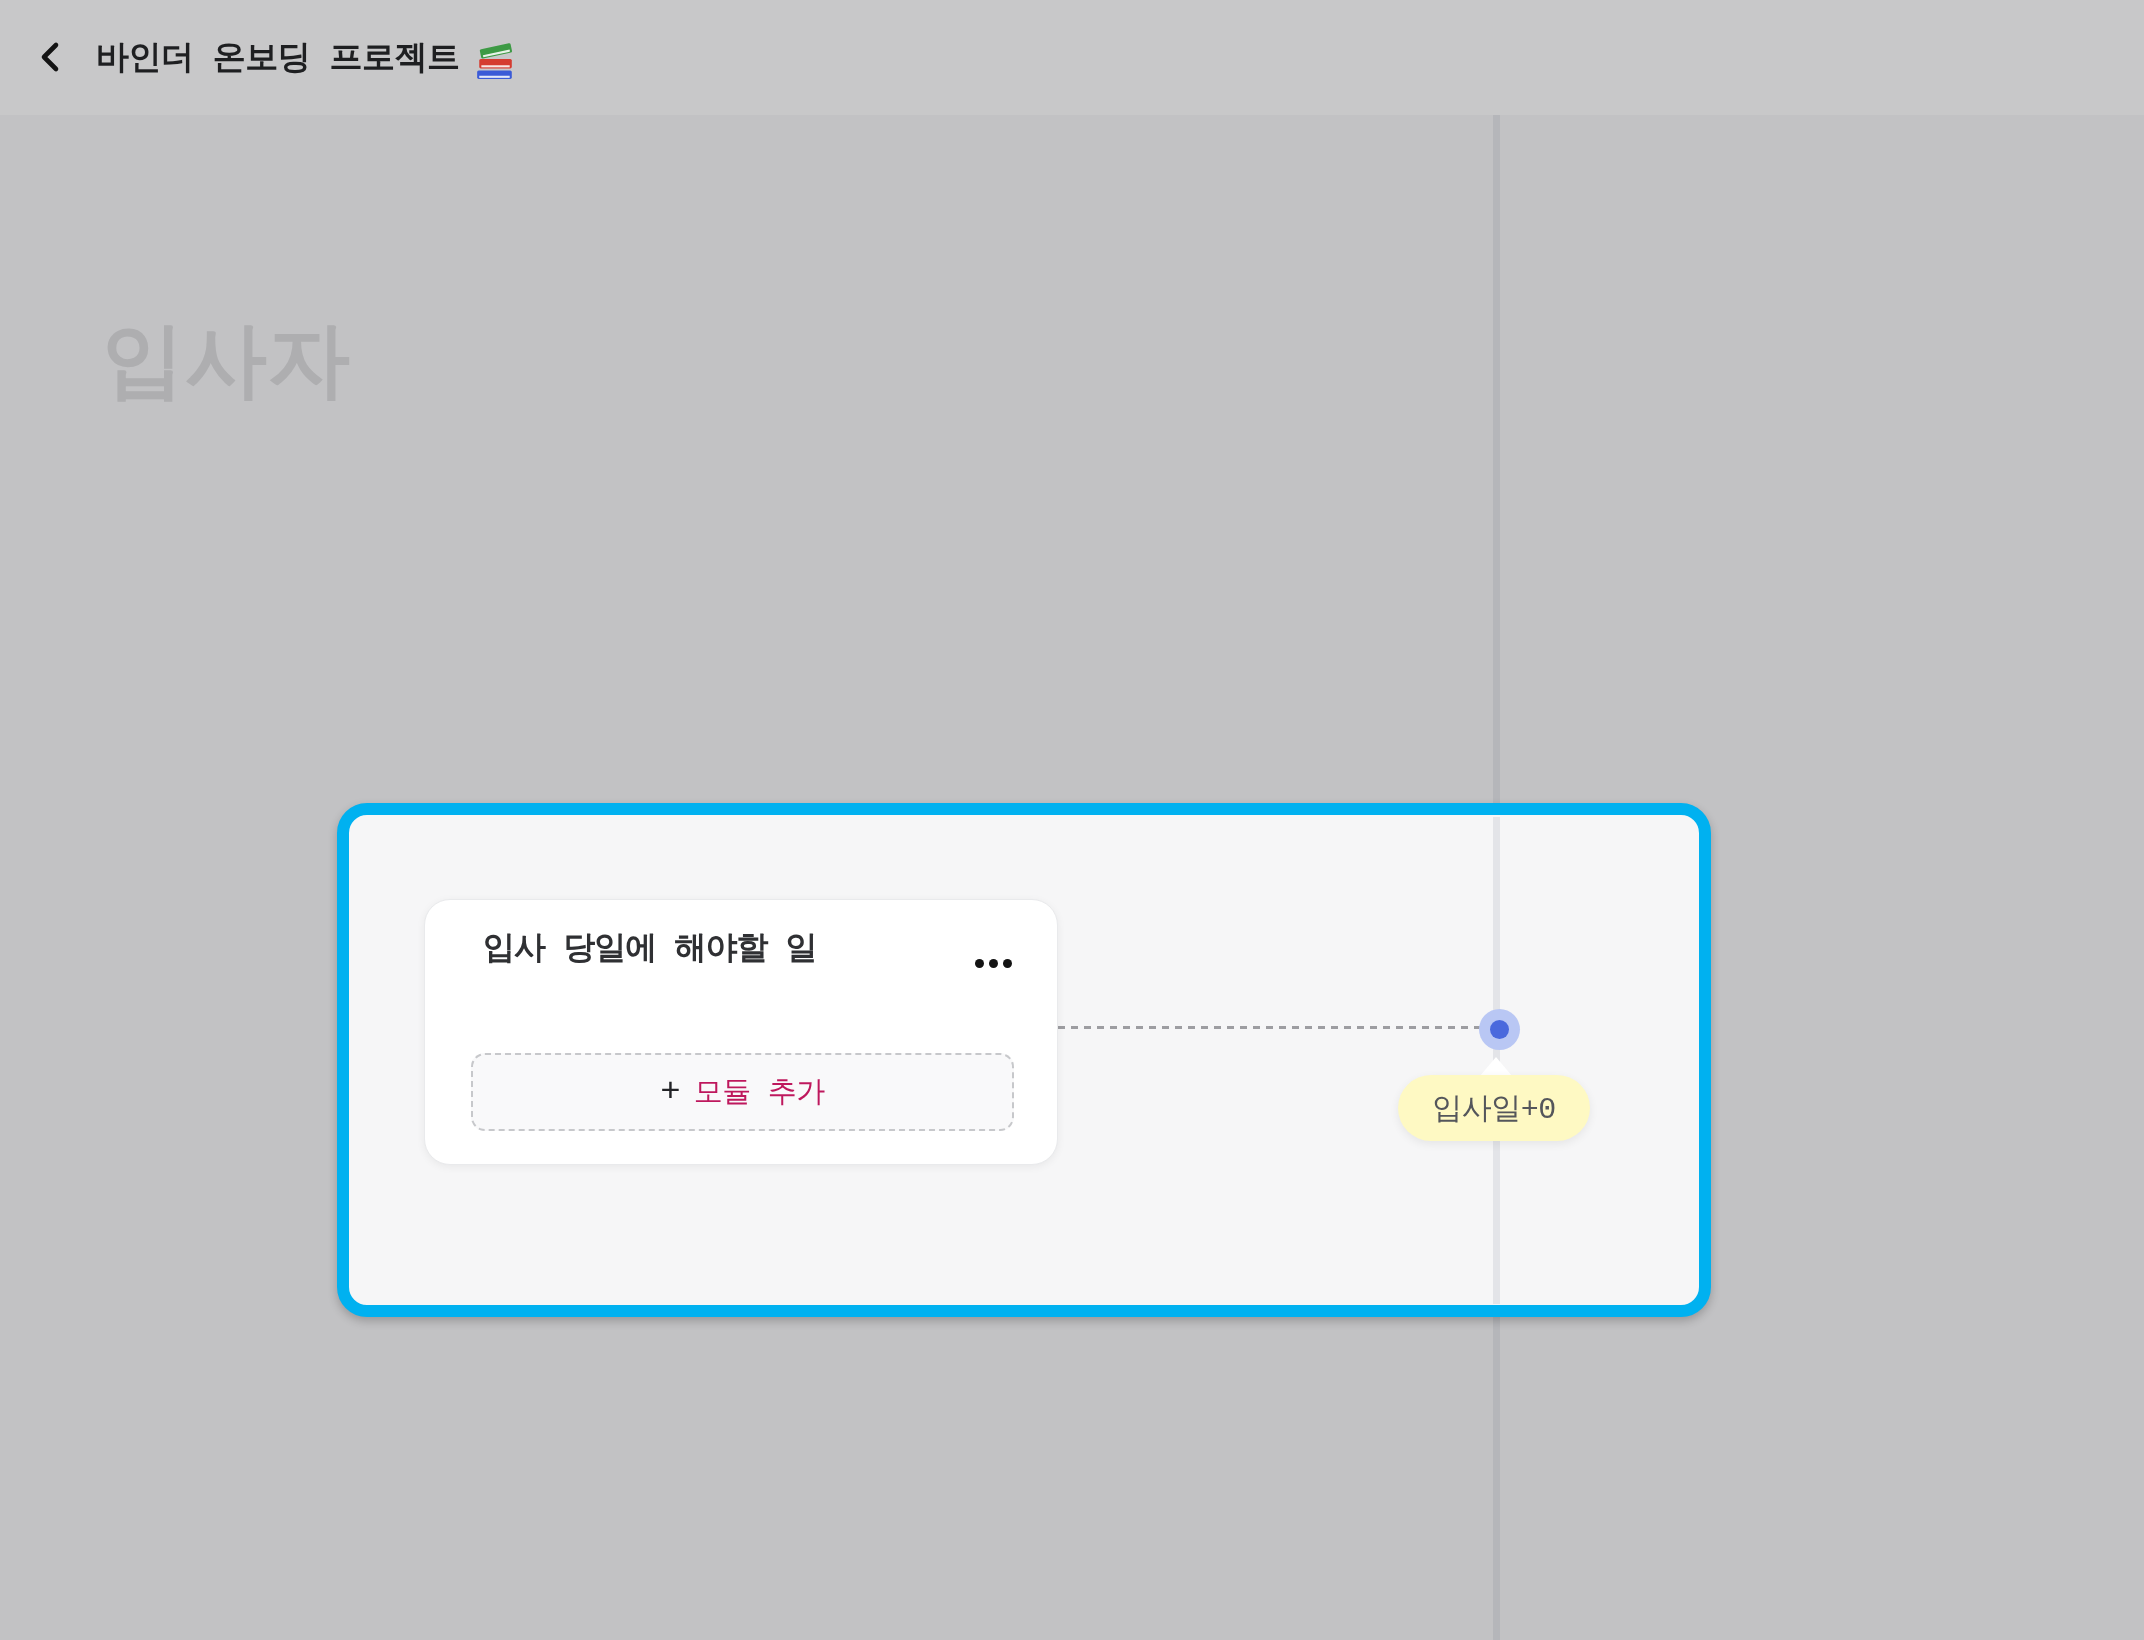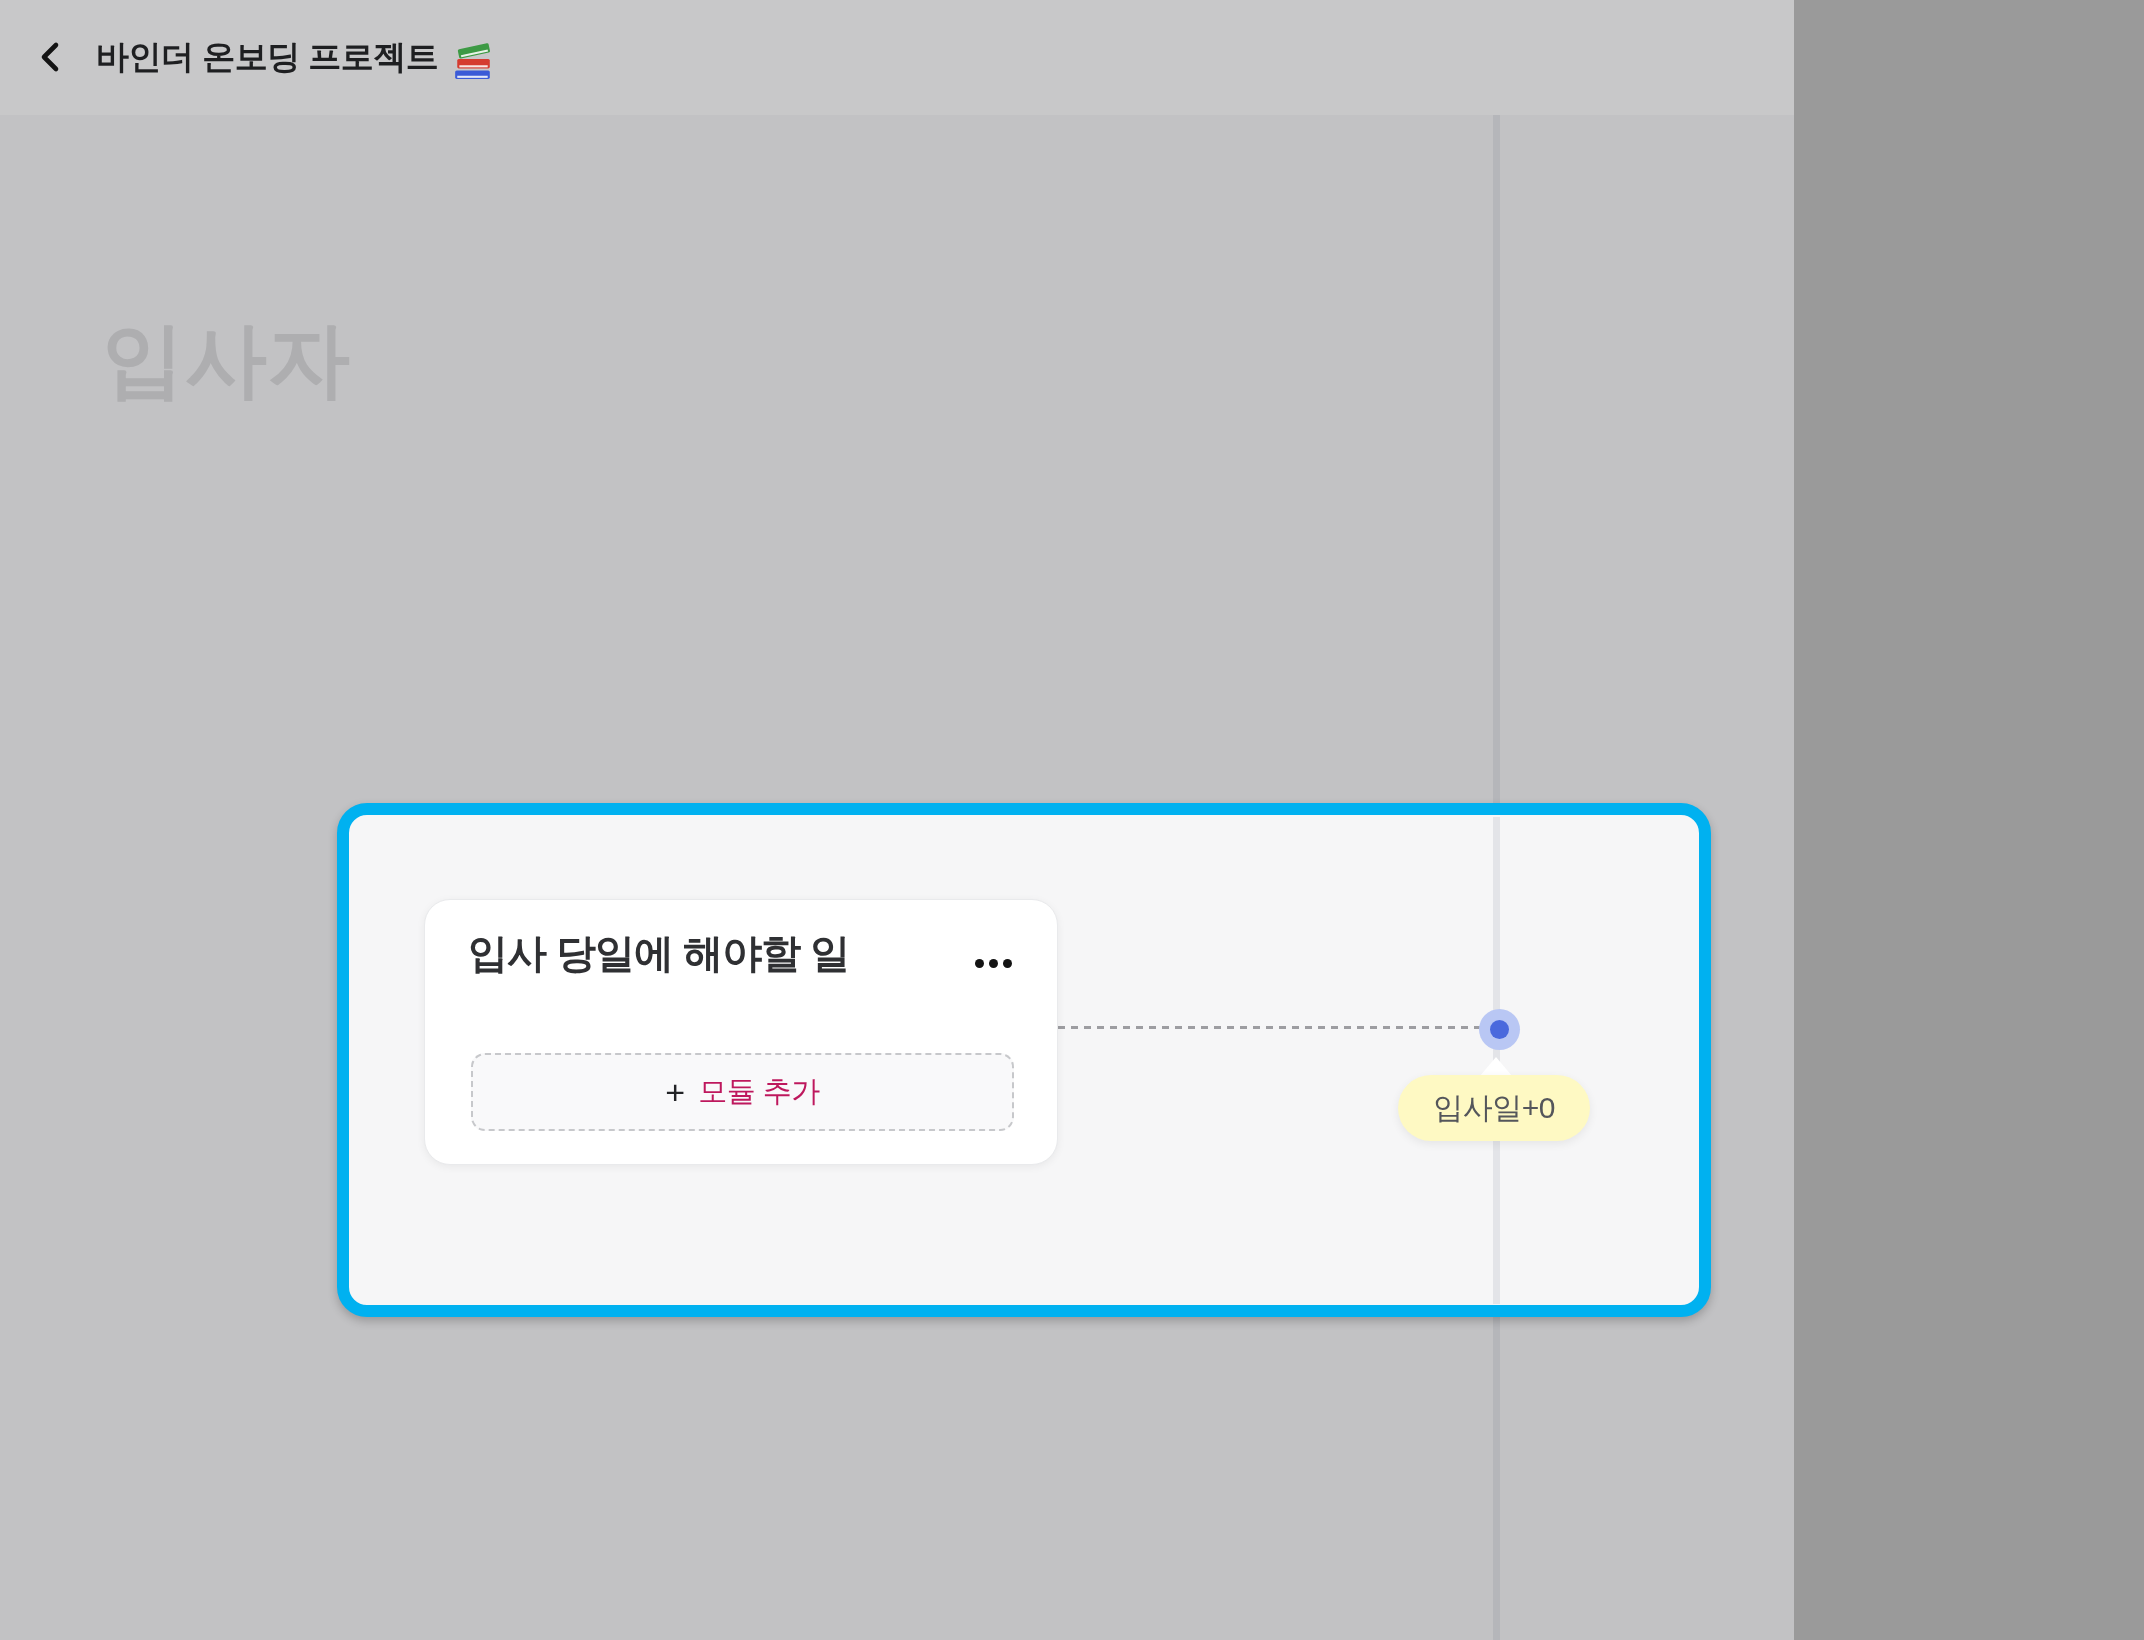--- a/index.html
+++ b/index.html
@@ -1,18 +1,18 @@
 <!DOCTYPE html>
 <html style="--topbar-bg: #c8c8c9; --canvas-bg: #c2c2c4; --selection-border: #00b1f0; --node-dot: #4a69dd; --node-halo: #b9c7f4;"><head>
 <meta charset="utf-8">
 <style>
   html,body{margin:0;padding:0;background:#9a9a9a;}
   #screen{
-    position:relative;width:1794px;height:1640px;overflow:hidden;
-    font-family:Liberation Sans, sans-serif;
+    position:relative;width:2144px;height:1640px;overflow:hidden;
+    font-family:Liberation Mono, monospace;
     background:var(--canvas-bg,#c2c2c4);
   }
   
   .topbar{
     position:absolute;left:0;top:0;width:2144px;height:115px;
     background:var(--topbar-bg,#c8c8c9);
   }
   .back-btn{
     position:absolute;left:26px;top:33px;width:48px;height:48px;
     display:flex;align-items:center;justify-content:center;
@@ -54,22 +54,22 @@
     position:absolute;left:1058px;top:1026px;width:424px;height:3px;
     background:repeating-linear-gradient(90deg,#9d9da1 0 7px,transparent 7px 13px);
   }
   
   .module-card{
     position:absolute;left:424px;top:899px;width:634px;height:266px;
     box-sizing:border-box;background:#ffffff;border:1px solid #e9eaec;
     border-radius:26px;box-shadow:0 2px 8px rgba(0,0,0,0.06);
   }
   .card-title{
-    position:absolute;left:43px;top:26px;
-    font-size:40px;font-weight:700;color:#2f3033;letter-spacing:-1px;
+    position:absolute;left:58px;top:26px;
+    font-size:32px;font-weight:700;color:#2f3033;letter-spacing:-1px;
     white-space:nowrap;
   }
   .menu-btn{
     position:absolute;right:34px;top:42px;width:60px;height:42px;
     display:flex;align-items:center;justify-content:center;gap:5px;
     background:transparent;border:none;cursor:pointer;padding:0;
   }
   .menu-btn .dot{width:9px;height:9px;border-radius:50%;background:#131313;}
   .add-module-btn{
     position:absolute;left:46px;top:153px;width:543px;height:78px;

